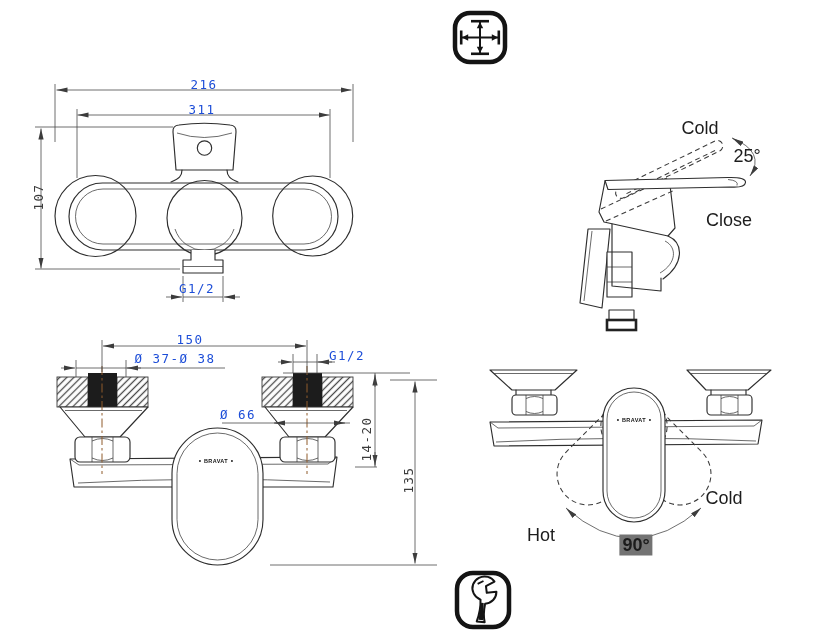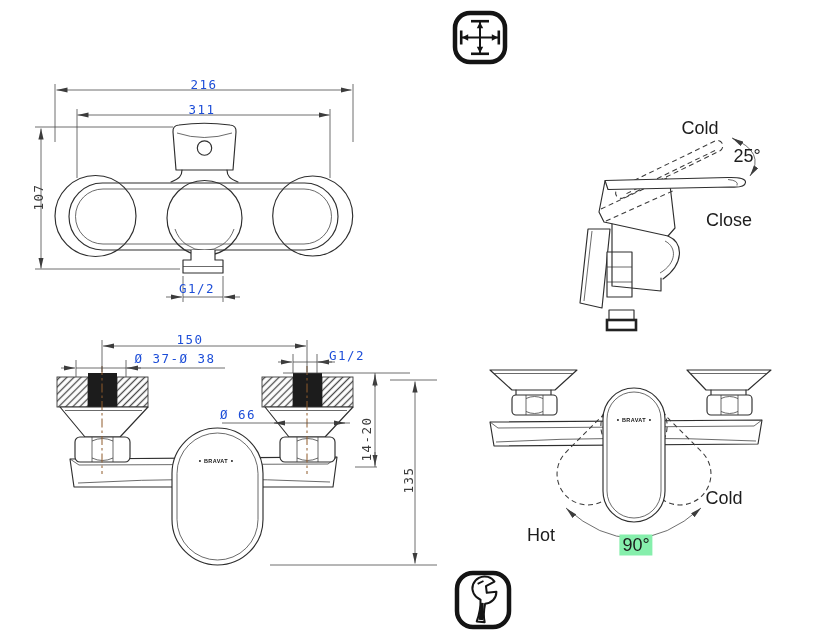--- a/index.html
+++ b/index.html
@@ -14,21 +14,21 @@
   svg .dim{fill:none;stroke:#4a4a4a;stroke-width:0.8;}
   svg .cl {fill:none;stroke:#8f5a2b;stroke-width:1;stroke-dasharray:9 3 2.5 3;}
   svg .blk{fill:#1c1c1c;stroke:none;}
   svg .ic {fill:none;stroke:#141414;stroke-width:4.5;}
   svg .ig {fill:#141414;stroke:none;}
   .dimt{position:absolute;font-family:"DejaVu Sans Mono",monospace;font-size:12.5px;
         letter-spacing:1.5px;color:#1d4ed8;transform:translate(-50%,-50%);white-space:nowrap;}
   .dimv{position:absolute;font-family:"DejaVu Sans Mono",monospace;font-size:12.5px;
         letter-spacing:1.5px;color:#3b3b3b;transform:translate(-50%,-50%) rotate(-90deg);white-space:nowrap;}
   .big {position:absolute;font-size:18px;color:#1c1c1c;transform:translate(-50%,-50%);white-space:nowrap;}
-  .bgw {background:#86efac;padding:0 3px;}
+  .bgw {background:#737373;padding:0 3px;font-weight:bold;}
   .logo{position:absolute;display:flex;align-items:center;gap:3px;transform:translate(-50%,-50%);
         font-weight:bold;font-size:5.5px;letter-spacing:.4px;color:#111;}
   .logo .dot{width:2px;height:2px;border-radius:50%;background:#222;}
 </style>
 </head>
 <body>
 
 <div id="canvas">
 
   <div class="view" style="left:452px;top:10px;">

